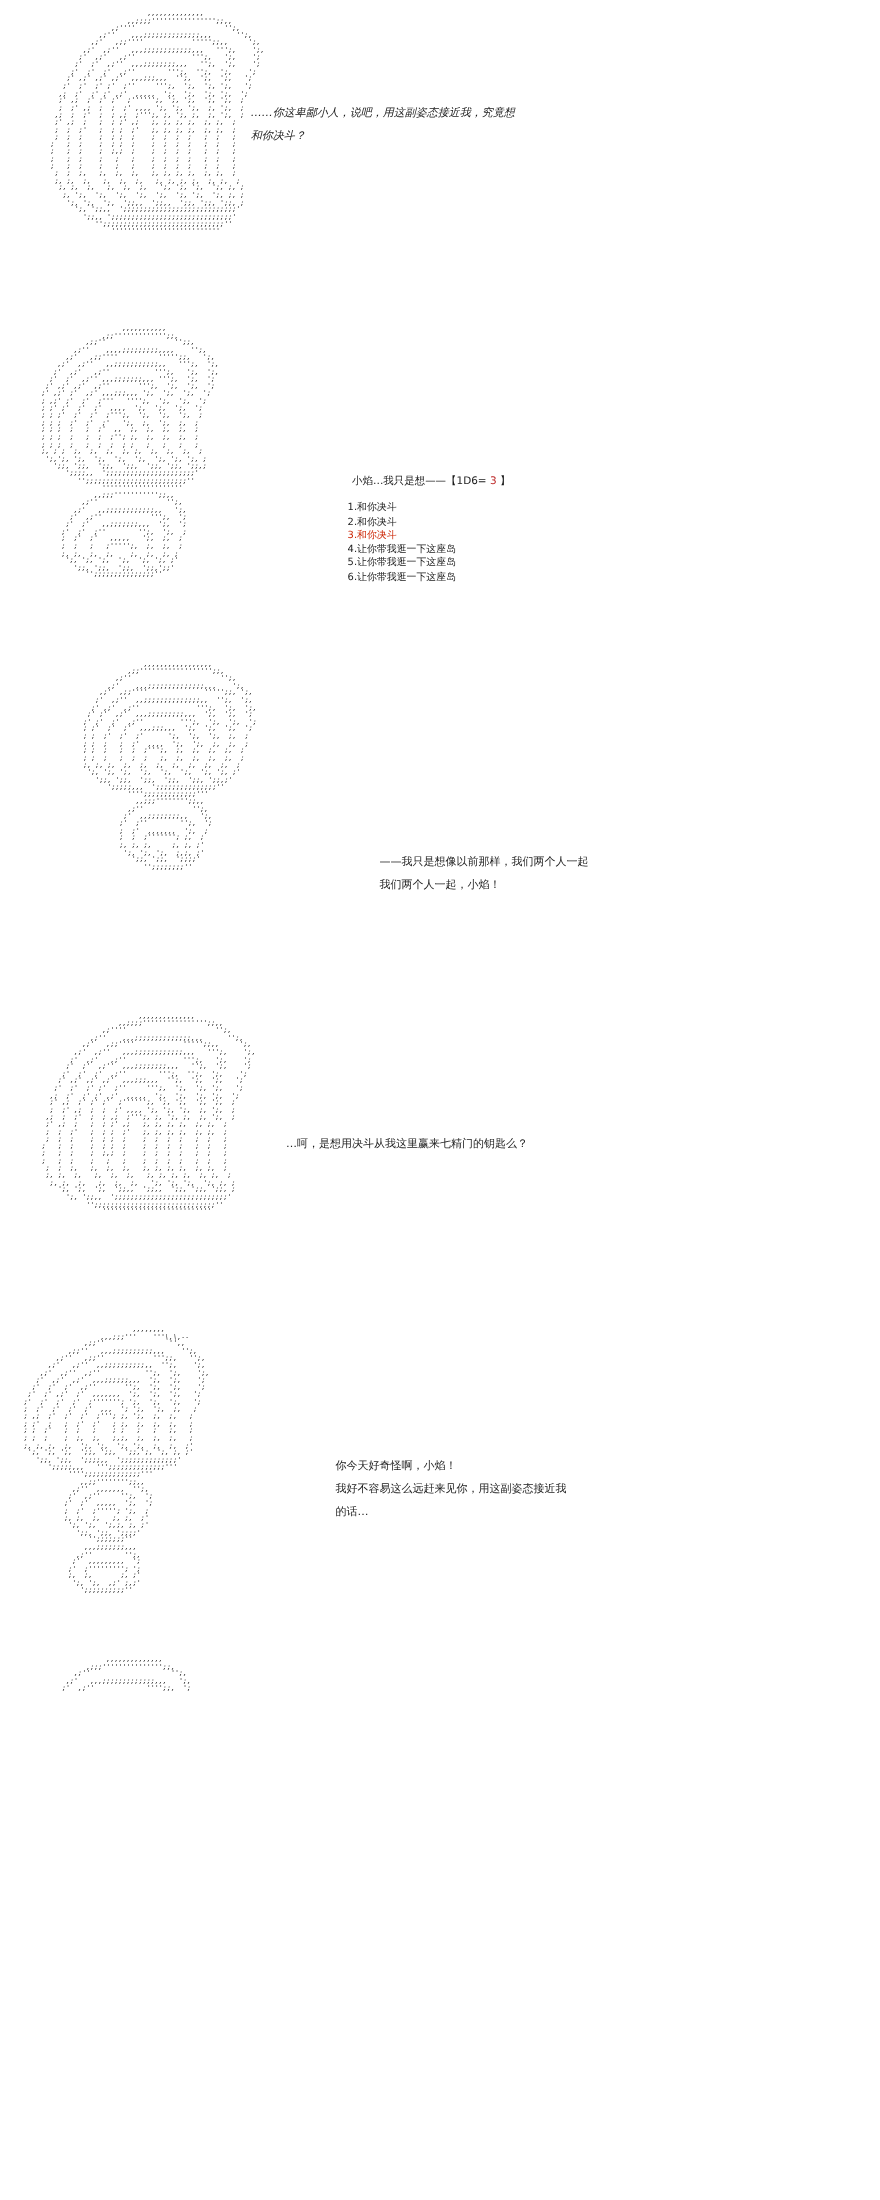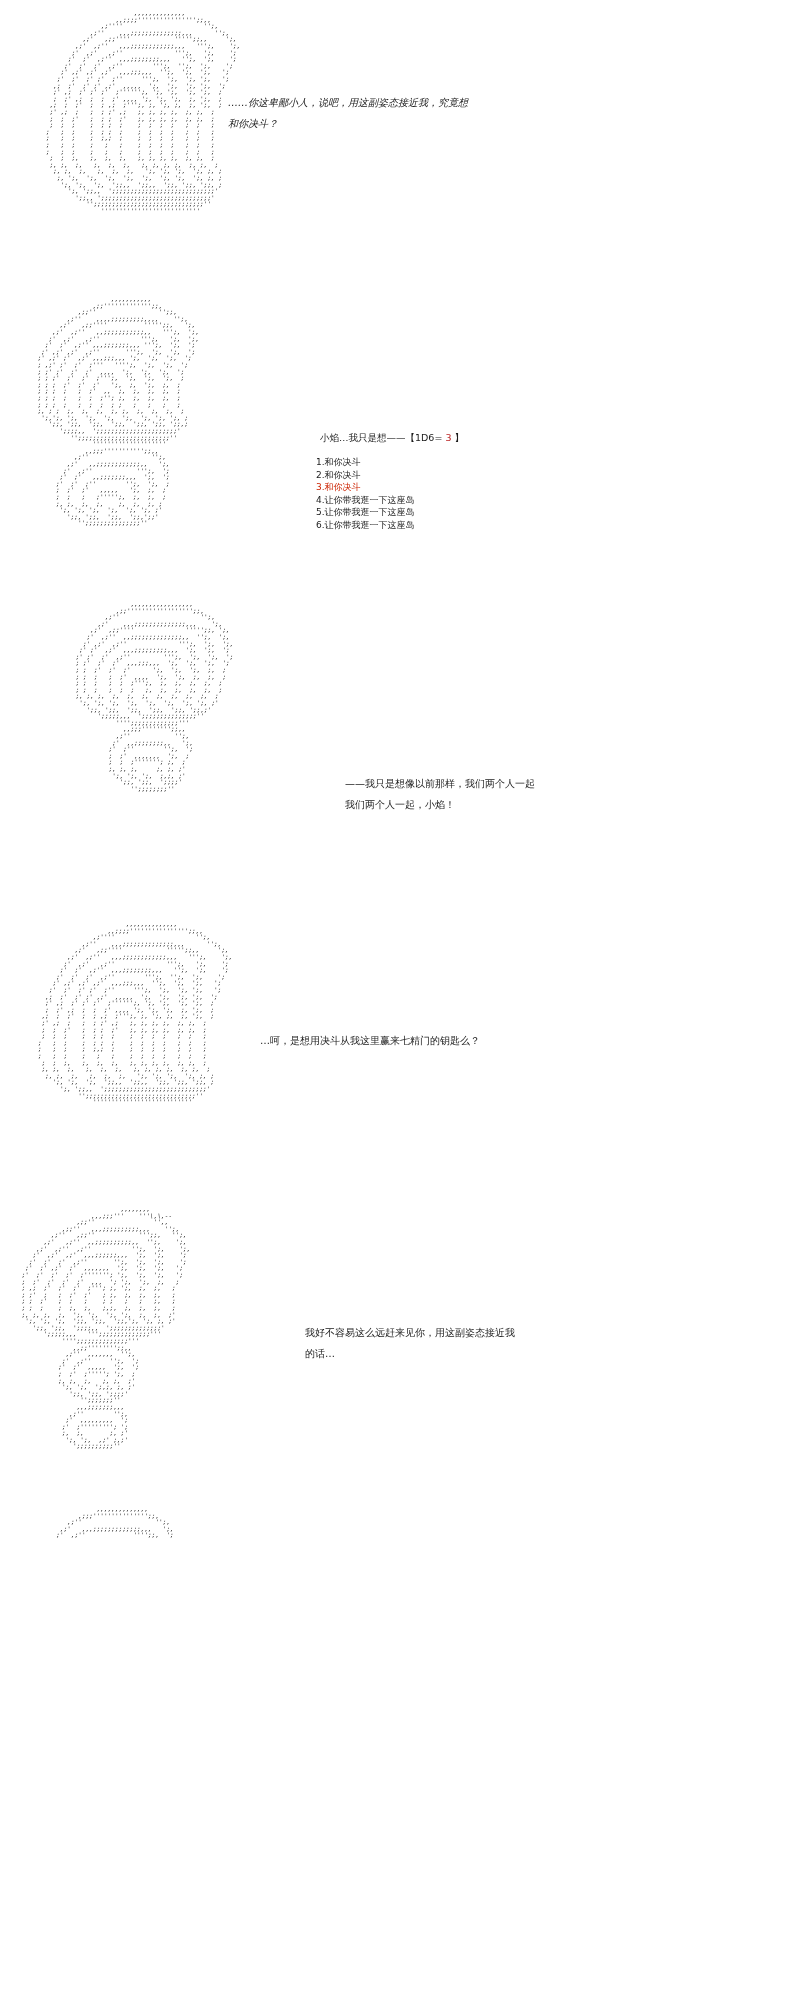--- a/index.html
+++ b/index.html
@@ -290,18 +290,19 @@
     <div style="position:absolute; left:345px; top:742px; width:340px;margin-top:31px;">
       <div class="dialog">——我只是想像以前那样，我们两个人一起</div>
       <div class="dialog">我们两个人一起，小焰！</div>
     </div>
 
     <div style="position:absolute; left:260px; top:1030px; width:350px;">
       <div class="dialog">…呵，是想用决斗从我这里赢来七精门的钥匙么？</div>
     </div>
 
     <div style="position:absolute; left:305px; top:1322px; width:330px;">
+      <div class="dialog">你今天好奇怪啊，小焰！</div>
       <div class="dialog">我好不容易这么远赶来见你，用这副姿态接近我</div>
       <div class="dialog">的话…</div>
     </div>
 
   </div>
 </div>
 
 </body></html>

